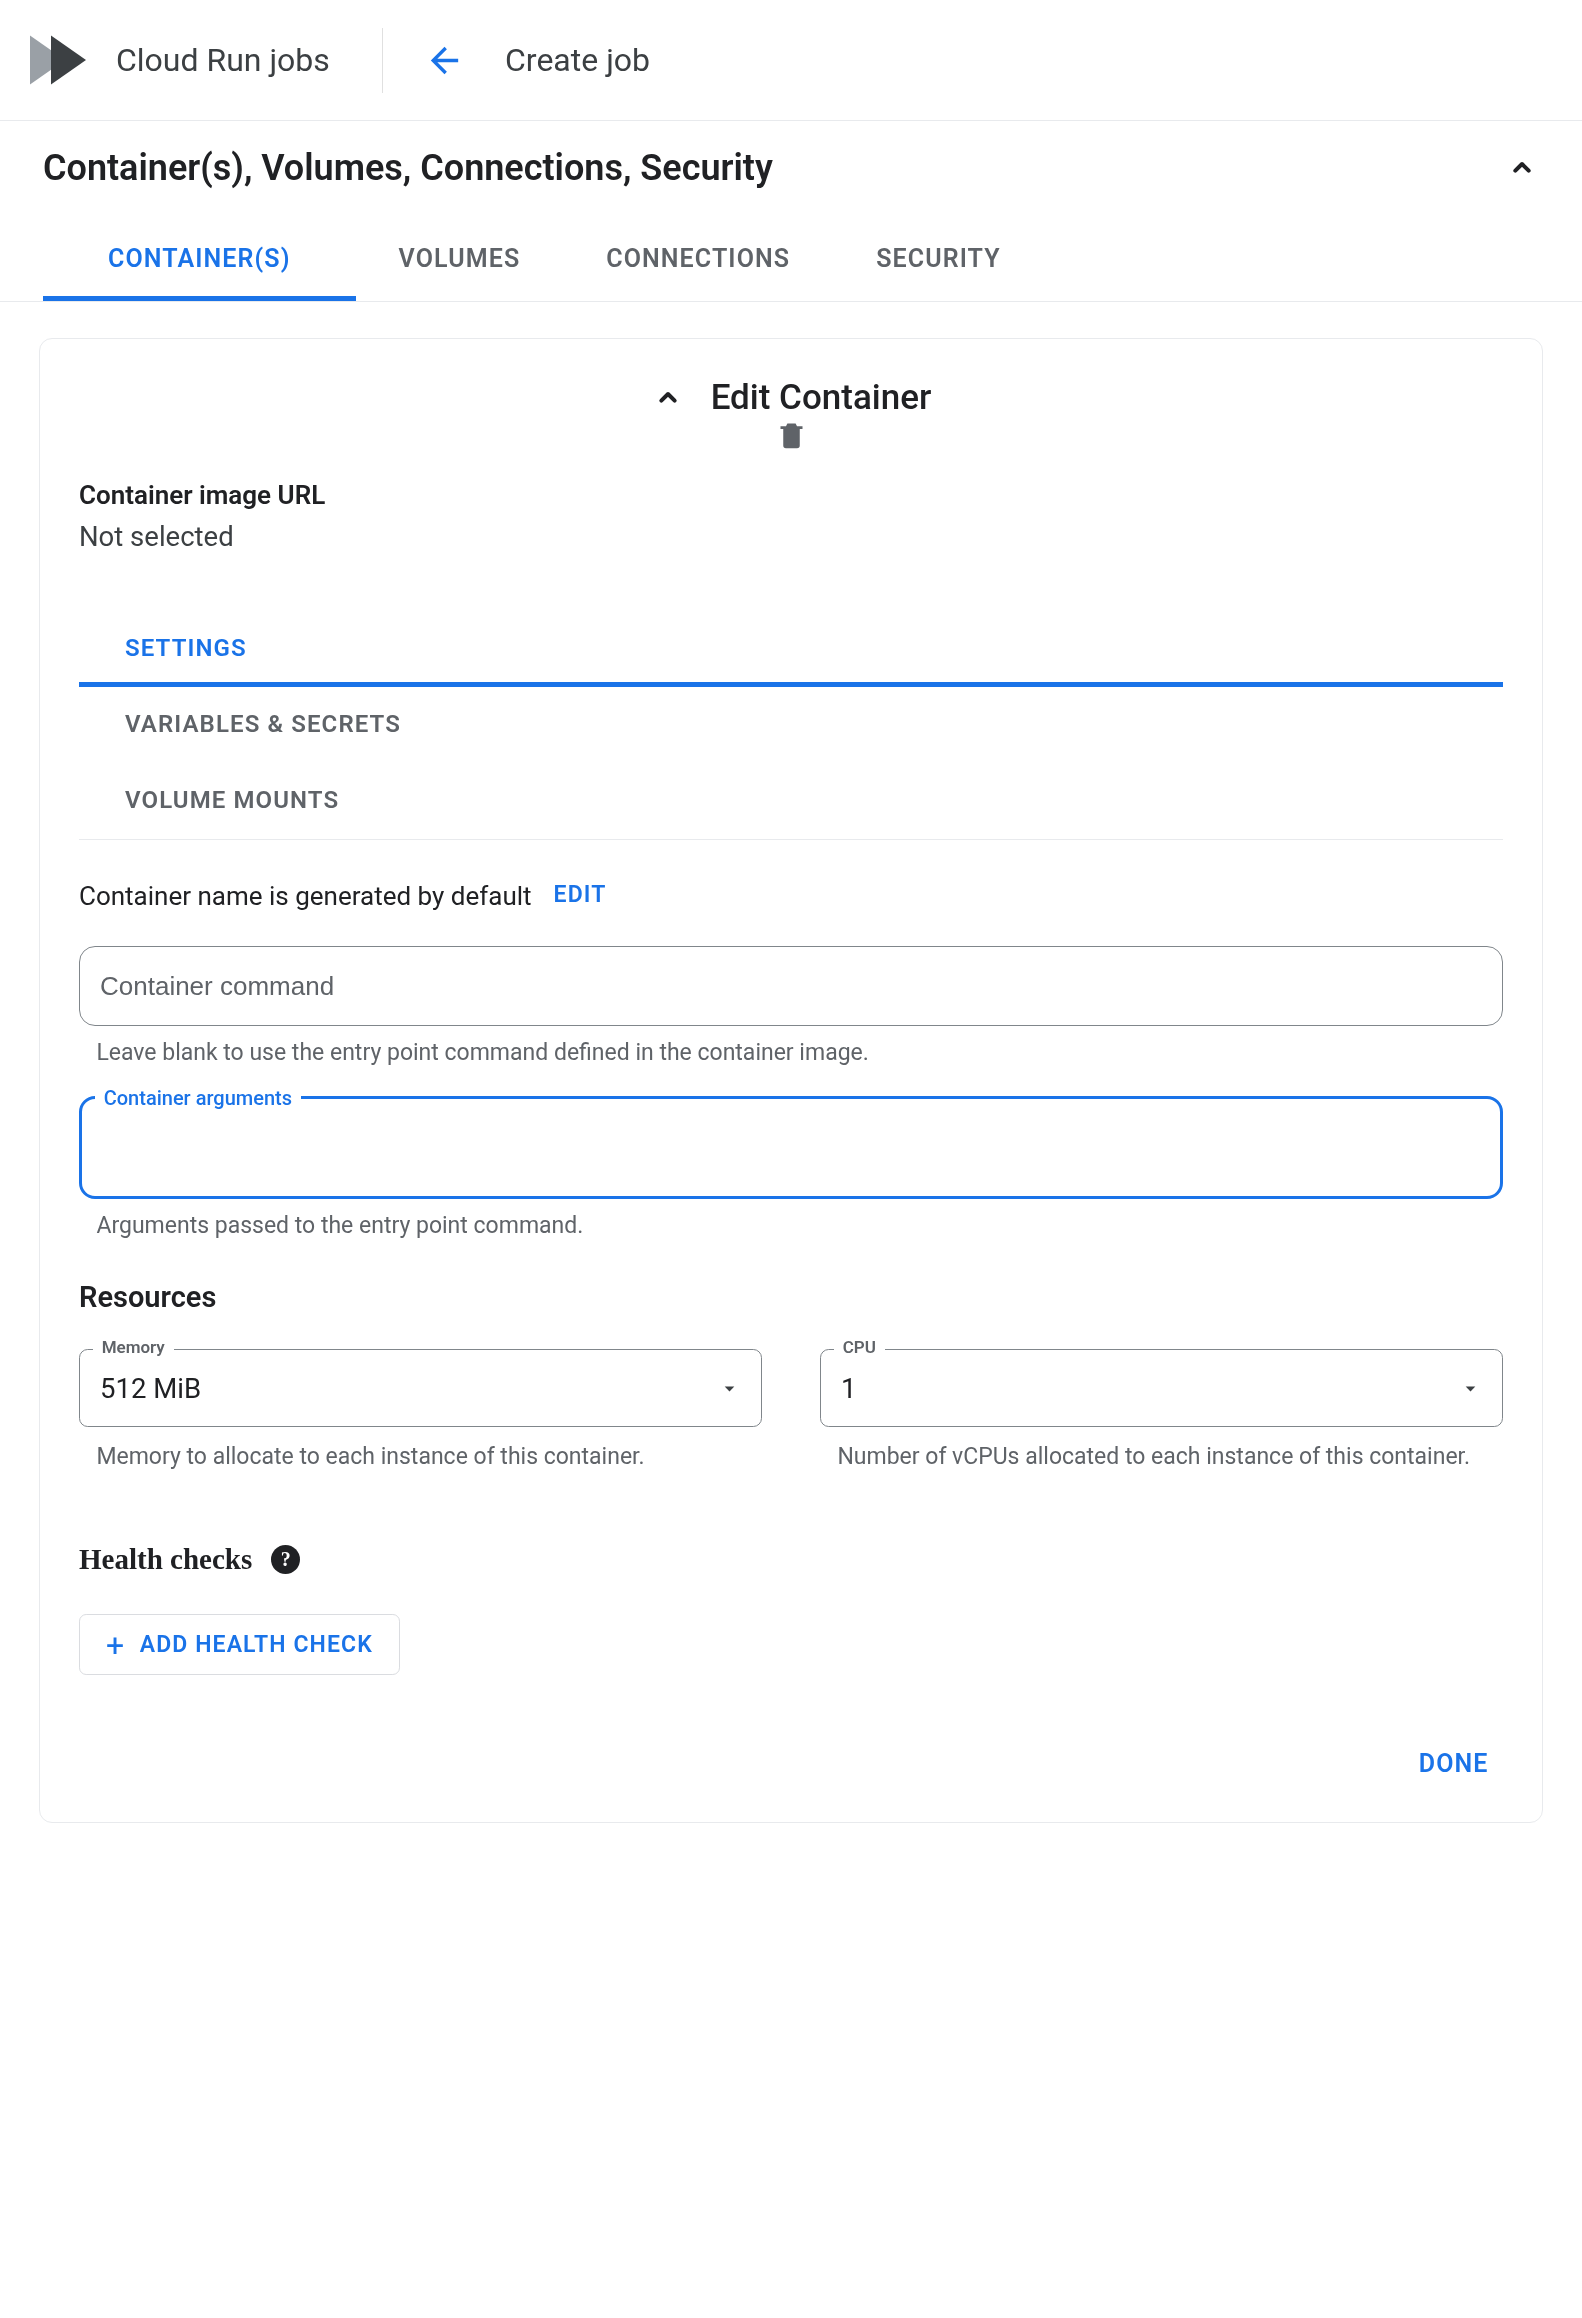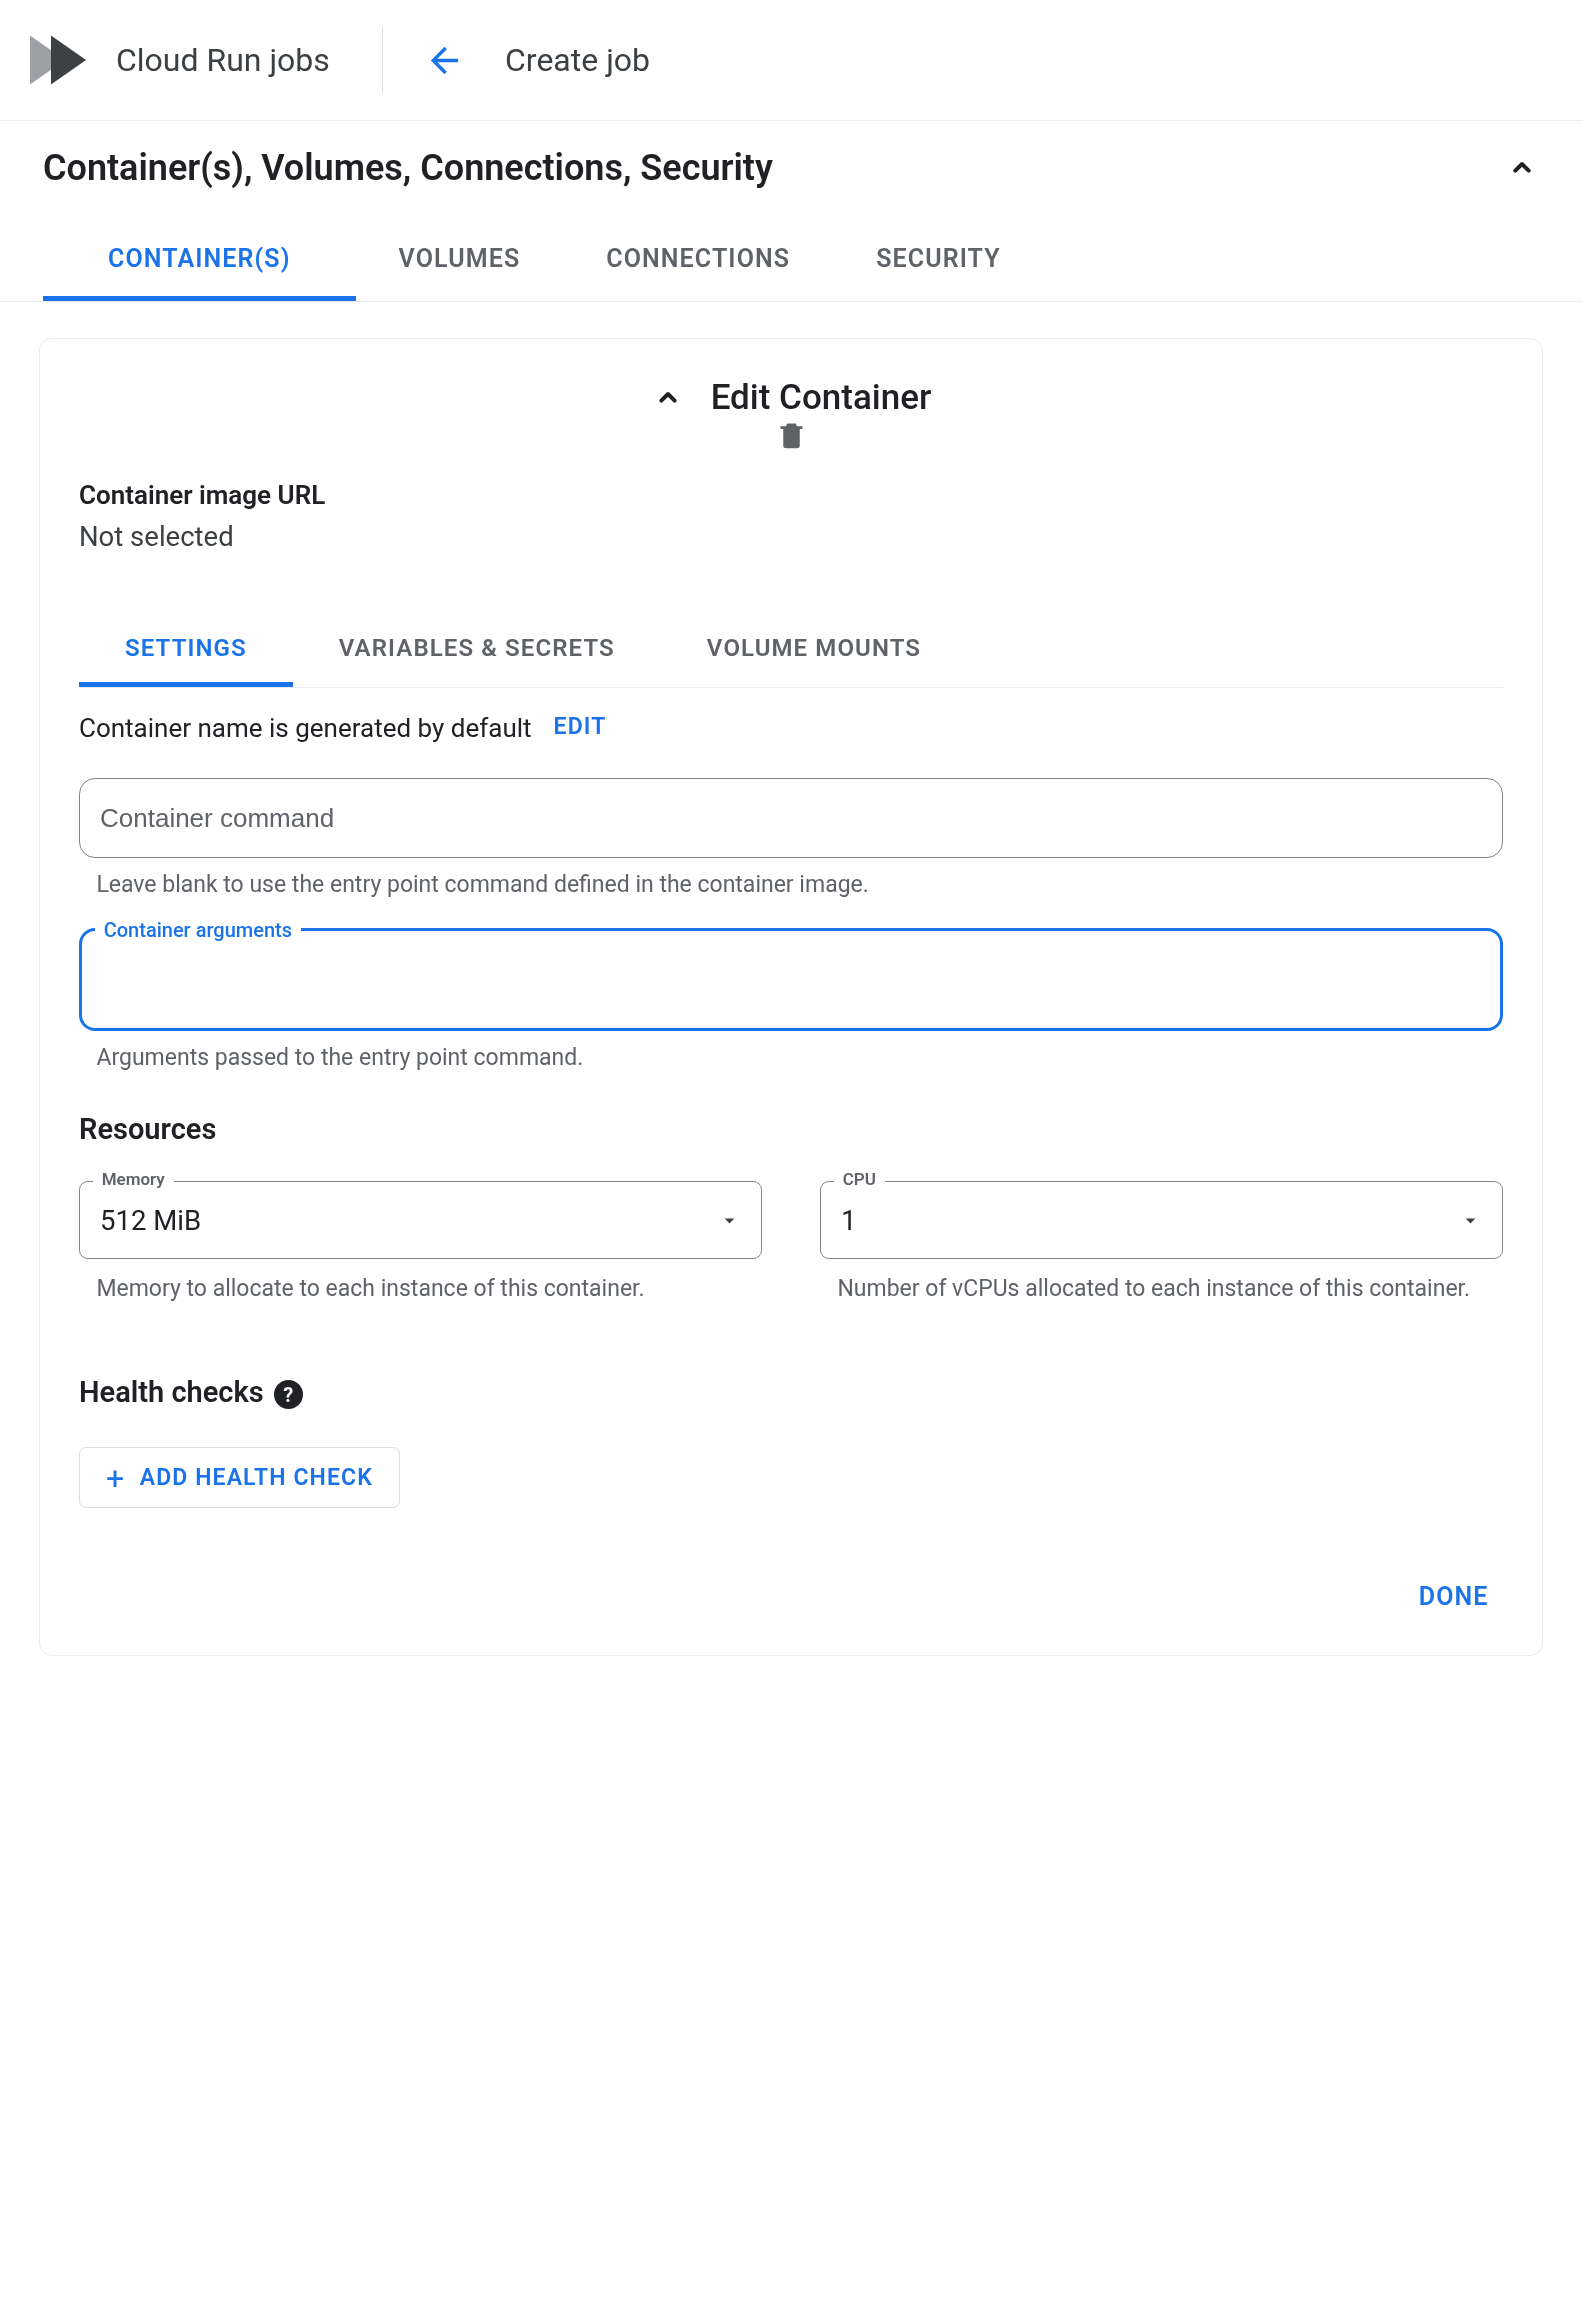--- a/index.html
+++ b/index.html
@@ -124,21 +124,22 @@
     font-size: 27.5px;
     color: #3c4043;
     font-weight: 400;
   }
 
   
   .inner-tabs {
     display: flex;
     border-bottom: 1.4px solid #e8eaed;
     margin-top: 58px;
-    margin-bottom: 25px;
+    margin-bottom: 41px;
+    flex-direction: column;
   }
   .inner-tab {
     padding: 23px 46px 20px 46px;
     font-size: 24px;
     font-weight: 600;
     letter-spacing: 1.1px;
     color: #5f6368;
     cursor: pointer;
     border-bottom: 5px solid transparent;
   }
@@ -239,21 +240,21 @@
   .select .arrow { width: 23px; height: 23px; }
   .select .arrow svg { width: 23px; height: 23px; fill:#3c4043;}
   .resource-helper {
     font-size: 23px;
     color: #5f6368;
     margin: 13px 0 0 17.4px;
     line-height: 1.45;
   }
 
   
-  .hc-row { display:flex; align-items:flex-end; gap:10px; margin-top: 70px; }
+  .hc-row { display:flex; align-items:center; gap:19px; margin-top: 70px; font-family: Liberation Serif, serif; }
   .hc-heading { font-size: 29px; font-weight: 600; }
   .help-icon {
     width: 29px; height: 29px; border-radius: 50%;
     background: #202124;
     color: #fff;
     display:flex; align-items:center; justify-content:center;
     font-size: 20px; font-weight: 700;
     cursor: pointer;
   }
   .outlined-btn {

